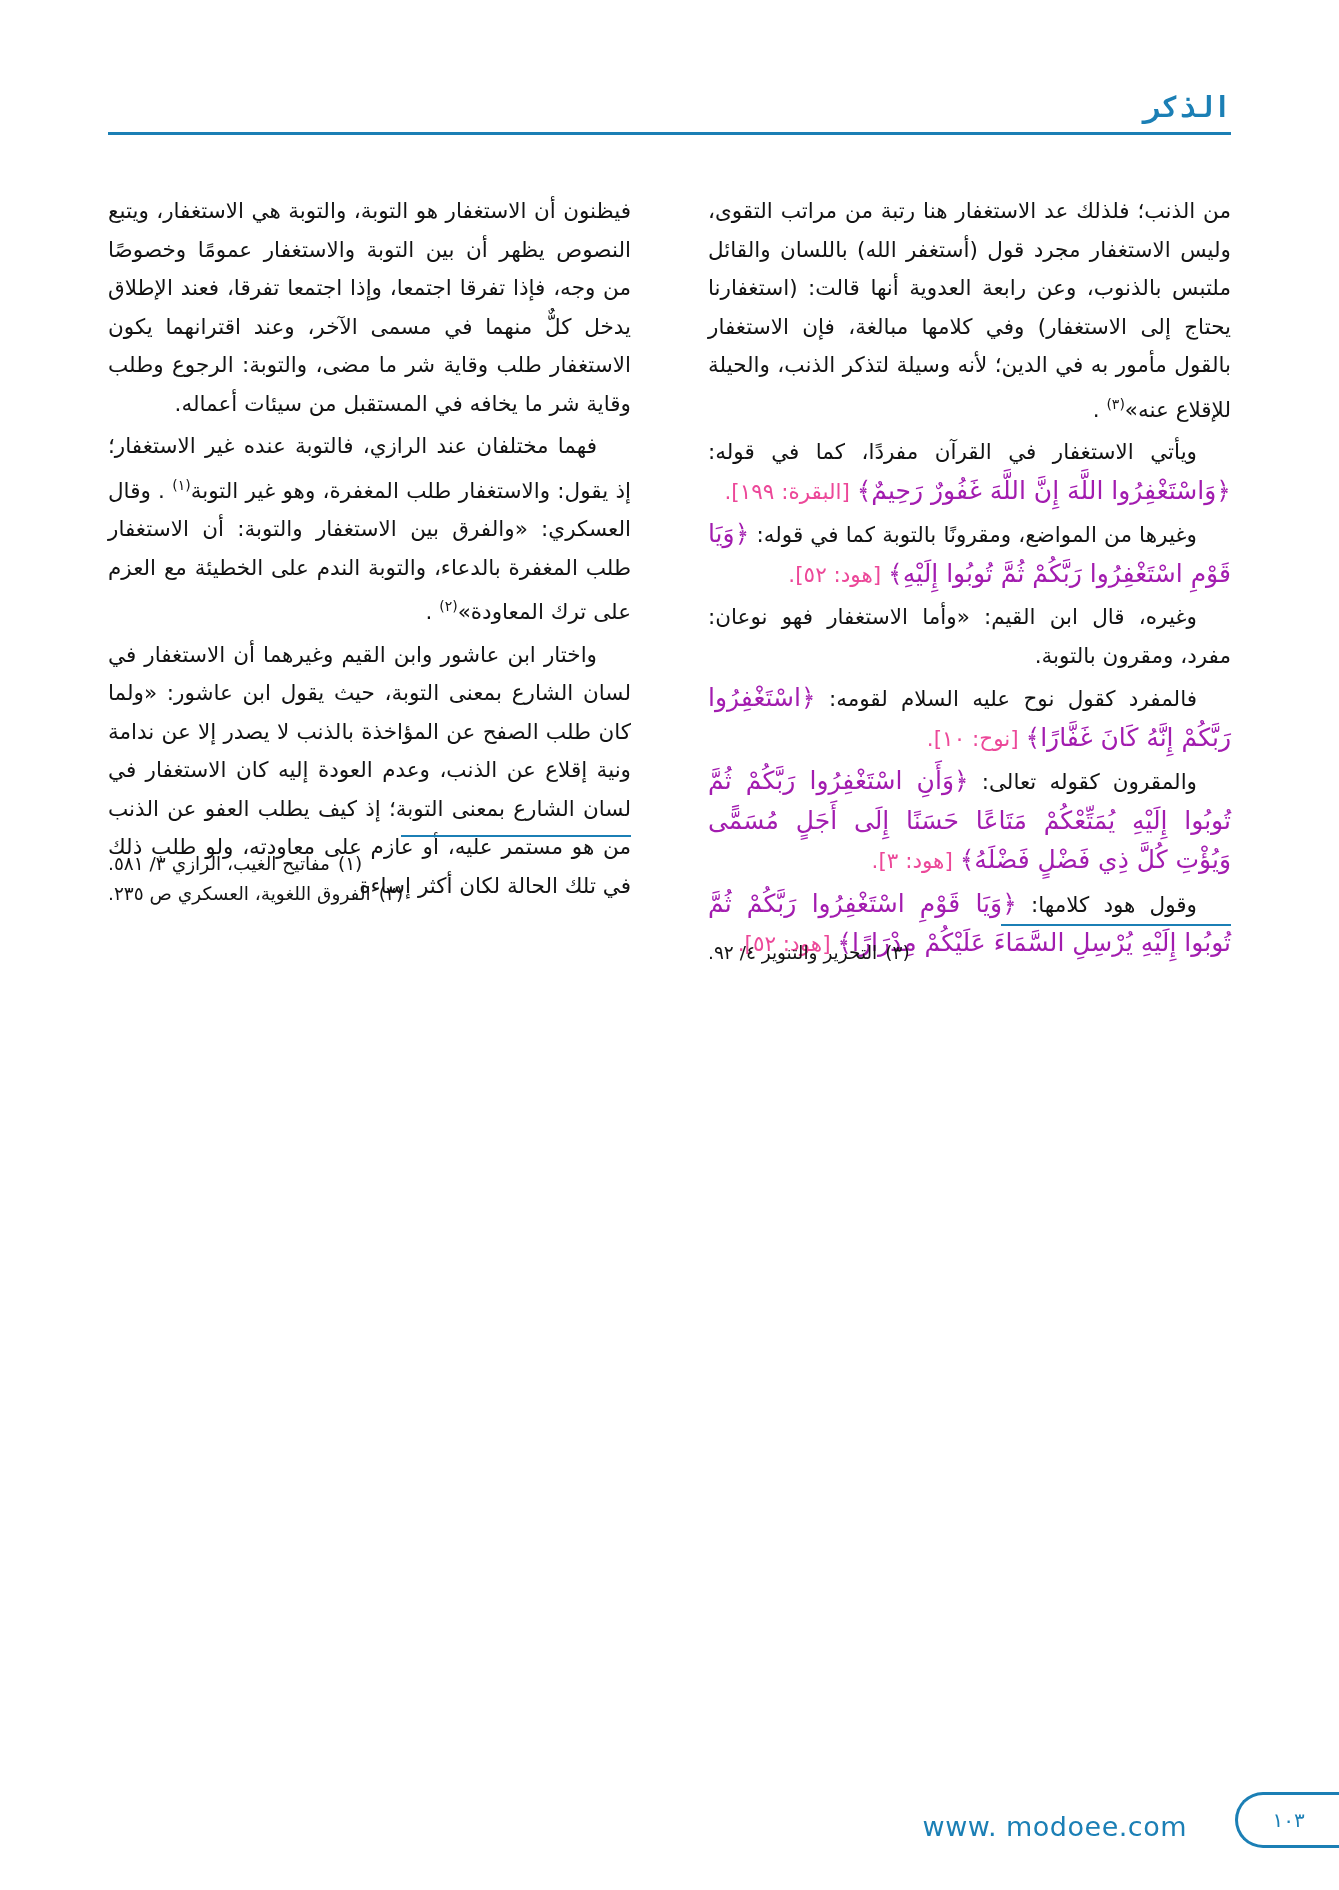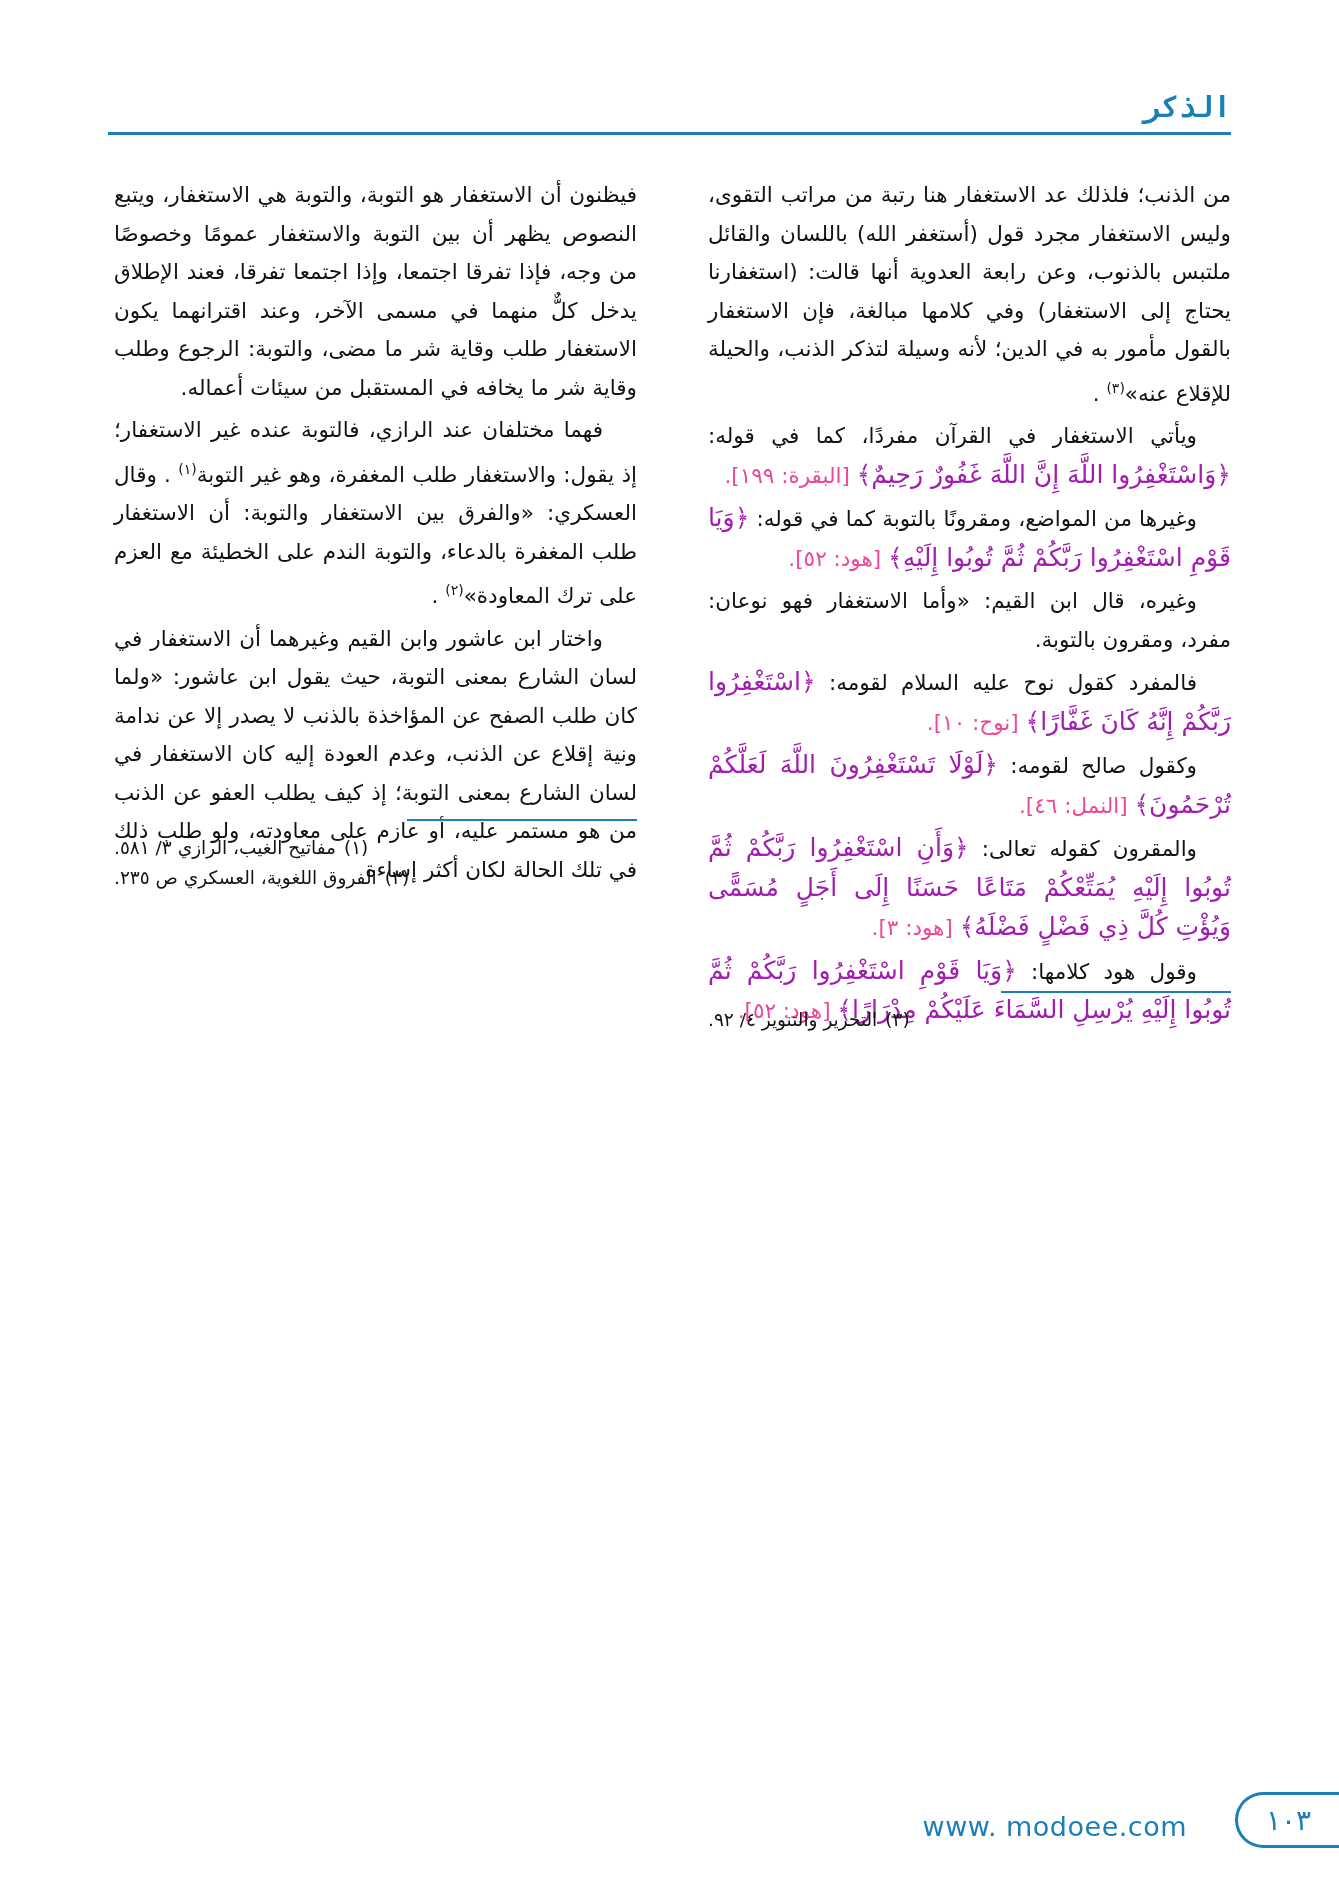--- a/index.html
+++ b/index.html
@@ -53,23 +53,22 @@
   
   .columns {
     position: absolute;
     top: 176px;
     right: 108px;
     left: 108px;
     bottom: 210px;
   }
   .col {
     position: absolute;
-    top: 0;
+    top: 16px;
     width: 523px;
-    margin-left: 6px;
   }
   .col-right { right: 0; }
   .col-left  { left: 0; }
 
   p.para {
     margin: 0 0 4px 0;
     font-size: 21.5px;
     line-height: 38.5px;
     text-align: justify;
     text-justify: inter-word;
@@ -125,21 +124,21 @@
     right: 0;
     bottom: 42px;
     width: 104px;
     height: 56px;
     border: 3px solid #1b7fb5;
     border-right: none;
     border-top-left-radius: 30px;
     border-bottom-left-radius: 30px;
     box-sizing: border-box;
     color: #1b7fb5;
-    font-size: 28px;
+    font-size: 20px;
     display: flex;
     align-items: center;
     justify-content: center;
     letter-spacing: 3px;
   }
   .site-url {
     position: absolute;
     right: 152px;
     bottom: 48px;
     color: #1b7fb5;
@@ -165,21 +164,20 @@
       <p class="para"><span>من الذنب؛ فلذلك عد الاستغفار هنا رتبة من مراتب التقوى، وليس الاستغفار مجرد قول (أستغفر الله) باللسان والقائل ملتبس بالذنوب، وعن رابعة العدوية أنها قالت: (استغفارنا يحتاج إلى الاستغفار) وفي كلامها مبالغة، فإن الاستغفار بالقول مأمور به في الدين؛ لأنه وسيلة لتذكر الذنب، والحيلة للإقلاع عنه»</span><sup class="fn">(٣)</sup><span> .</span></p>
 
       <p class="para indent"><span>ويأتي الاستغفار في القرآن مفردًا، كما في قوله:</span> <span class="quran">﴿وَاسْتَغْفِرُوا اللَّهَ إِنَّ اللَّهَ غَفُورٌ رَحِيمٌ﴾</span><span class="ref"> [البقرة: ١٩٩].</span></p>
 
       <p class="para indent"><span>وغيرها من المواضع، ومقرونًا بالتوبة كما في قوله:</span> <span class="quran">﴿وَيَا قَوْمِ اسْتَغْفِرُوا رَبَّكُمْ ثُمَّ تُوبُوا إِلَيْهِ﴾</span><span class="ref"> [هود: ٥٢].</span></p>
 
       <p class="para indent"><span>وغيره، قال ابن القيم: «وأما الاستغفار فهو نوعان: مفرد، ومقرون بالتوبة.</span></p>
 
       <p class="para indent"><span>فالمفرد كقول نوح عليه السلام لقومه:</span> <span class="quran">﴿اسْتَغْفِرُوا رَبَّكُمْ إِنَّهُ كَانَ غَفَّارًا﴾</span><span class="ref"> [نوح: ١٠].</span></p>
 
-      <p class="para indent"><span>وكقول صالح لقومه:</span> <span class="quran">﴿لَوْلَا تَسْتَغْفِرُونَ اللَّهَ لَعَلَّكُمْ تُرْحَمُونَ﴾</span><span class="ref"> [النمل: ٤٦].</span></p>
 
       <p class="para indent"><span>والمقرون كقوله تعالى:</span> <span class="quran">﴿وَأَنِ اسْتَغْفِرُوا رَبَّكُمْ ثُمَّ تُوبُوا إِلَيْهِ يُمَتِّعْكُمْ مَتَاعًا حَسَنًا إِلَى أَجَلٍ مُسَمًّى وَيُؤْتِ كُلَّ ذِي فَضْلٍ فَضْلَهُ﴾</span><span class="ref"> [هود: ٣].</span></p>
 
       <p class="para indent"><span>وقول هود كلامها:</span> <span class="quran">﴿وَيَا قَوْمِ اسْتَغْفِرُوا رَبَّكُمْ ثُمَّ تُوبُوا إِلَيْهِ يُرْسِلِ السَّمَاءَ عَلَيْكُمْ مِدْرَارًا﴾</span><span class="ref"> [هود: ٥٢].</span></p>
 
       <div class="footnotes">
         <div class="fn-rule"></div>
         <div class="fn-line"><span class="fn-num">(٣)</span><span>التحرير والتنوير ٤/ ٩٢.</span></div>
       </div>
 

